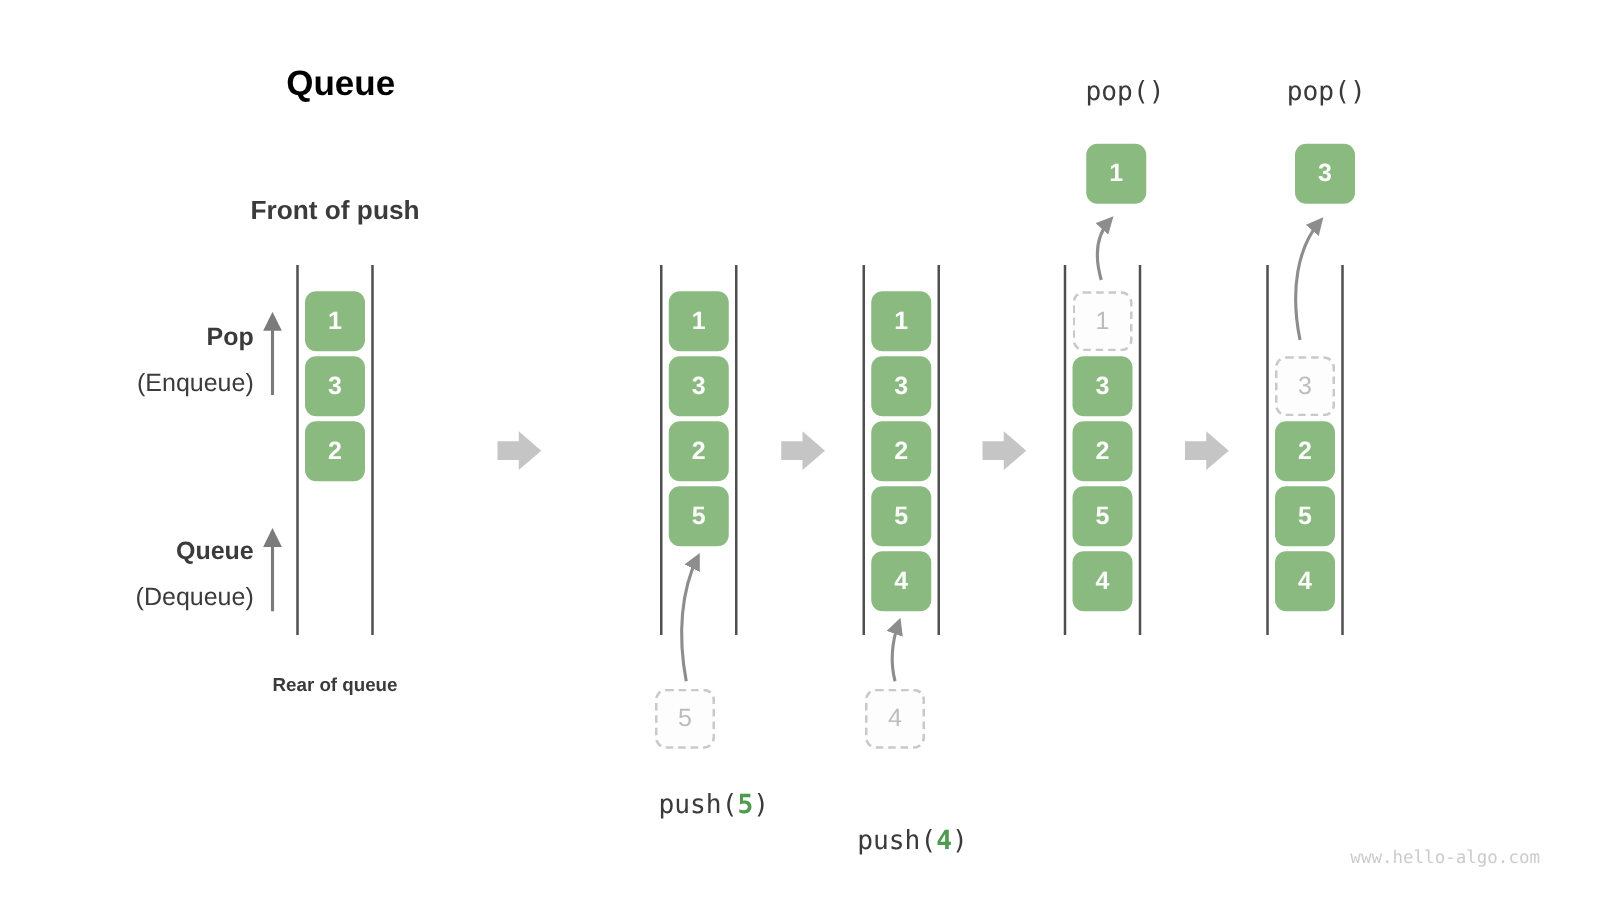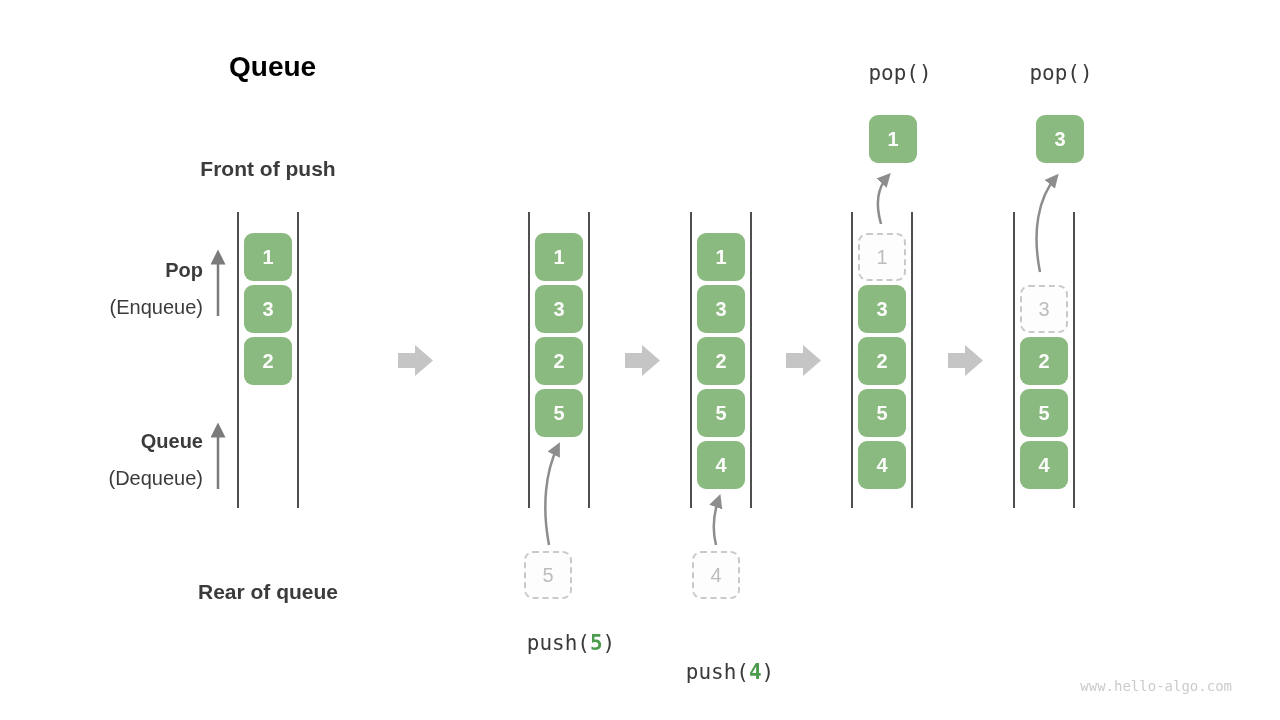--- a/index.html
+++ b/index.html
@@ -15,21 +15,21 @@
   }
   .cell.green{background:#8aba80;color:#fcfdfb;}
   .cell.ghost{
     background:#fdfdfd;border:2px dashed #c9c9c9;color:#bdbdbd;font-weight:400;
   }
   .label{position:absolute;color:#3b3b3b;}
   .label.center{text-align:center;}
   .bold{font-weight:700;}
   .title{position:absolute;left:229px;top:51px;font-size:28px;font-weight:700;color:#000000;}
   .front-label{left:168px;top:157px;width:200px;font-size:21px;}
-  .rear-label{left:168px;top:540px;width:200px;font-size:21px;margin-top:40px;}
+  .rear-label{left:168px;top:540px;width:200px;font-size:15px;}
   .side-op{position:absolute;left:88px;width:115px;text-align:right;
     font-size:20px;color:#3b3b3b;line-height:37px;}
   .pop-block{top:252px;}
   .push-block{top:423px;}
   .op-label{
     position:absolute;width:110px;text-align:center;
     font-family:"DejaVu Sans Mono",monospace;font-size:21px;color:#3a3a3a;
   }
   .op-label .green-num{color:#4c9b4e;font-weight:700;}
   .arrows-layer{position:absolute;left:0;top:0;pointer-events:none;}

